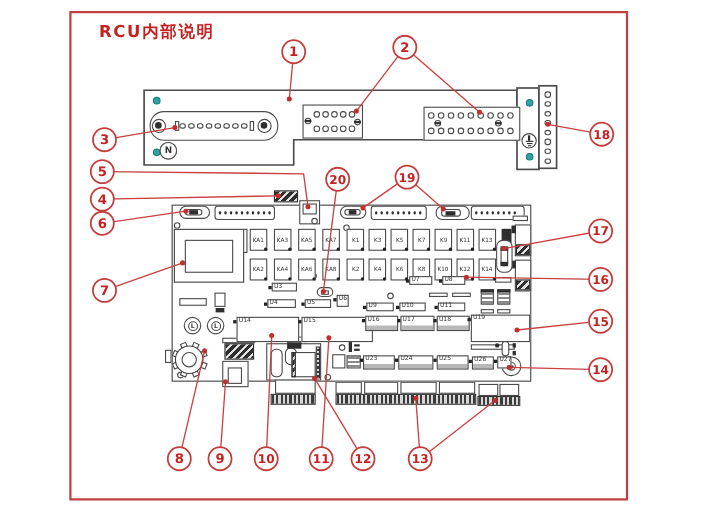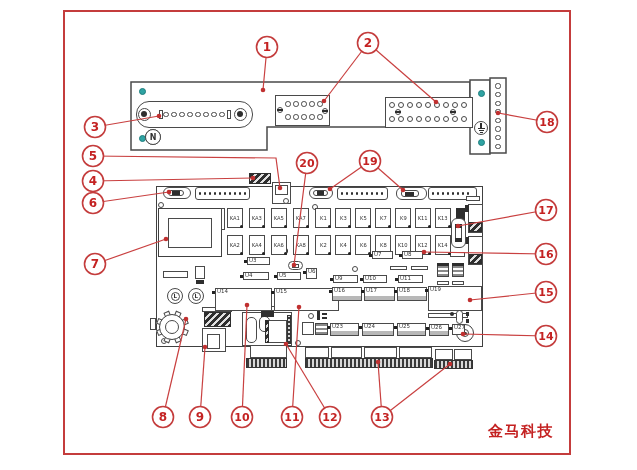--- a/index.html
+++ b/index.html
@@ -37,20 +37,21 @@
   .gear-tab{position:absolute;left:50%;top:50%;width:7px;height:6px;margin:-3px -3.5px;
             background:#fff;border:1px solid #4a4a4a;box-sizing:border-box;}
 </style>
 </head>
 <body>
 
 <div id="stage">
 
   <div class="frame"></div>
 
+  <div class="red-text" style="left:90px;top:20px;">RCU内部说明</div>
 
   <svg id="bgsvg" width="637" height="470">
     <path d="M131,82 H470 V127 H267 V150 H131 Z" fill="#ffffff" stroke="#4a4a4a" stroke-width="1.5"></path>
     <rect x="470" y="80" width="20" height="74" fill="#ffffff" stroke="#4a4a4a" stroke-width="1.5"></rect>
     <rect x="490" y="78" width="16" height="75" fill="#ffffff" stroke="#4a4a4a" stroke-width="1.5"></rect>
   </svg>
 
   <div class="board"></div>
 
   <div id="parts">
@@ -478,14 +479,13 @@
       <circle cx="546" cy="210" r="10.5" fill="#fff" stroke="#c43c3c" stroke-width="1.6"></circle>
       <text x="546" y="210" dy="4" text-anchor="middle" fill="#c42222" font-size="11" font-weight="bold">17</text>
       <circle cx="547" cy="122" r="10.5" fill="#fff" stroke="#c43c3c" stroke-width="1.6"></circle>
       <text x="547" y="122" dy="4" text-anchor="middle" fill="#c42222" font-size="11" font-weight="bold">18</text>
       <circle cx="370" cy="161" r="10.5" fill="#fff" stroke="#c43c3c" stroke-width="1.6"></circle>
       <text x="370" y="161" dy="4" text-anchor="middle" fill="#c42222" font-size="11" font-weight="bold">19</text>
       <circle cx="307" cy="163" r="10.5" fill="#fff" stroke="#c43c3c" stroke-width="1.6"></circle>
       <text x="307" y="163" dy="4" text-anchor="middle" fill="#c42222" font-size="11" font-weight="bold">20</text>
     </svg>
 
-  <div class="red-text" style="left:488px;top:422px;">金马科技</div>
 </div>
 
 </body></html>

